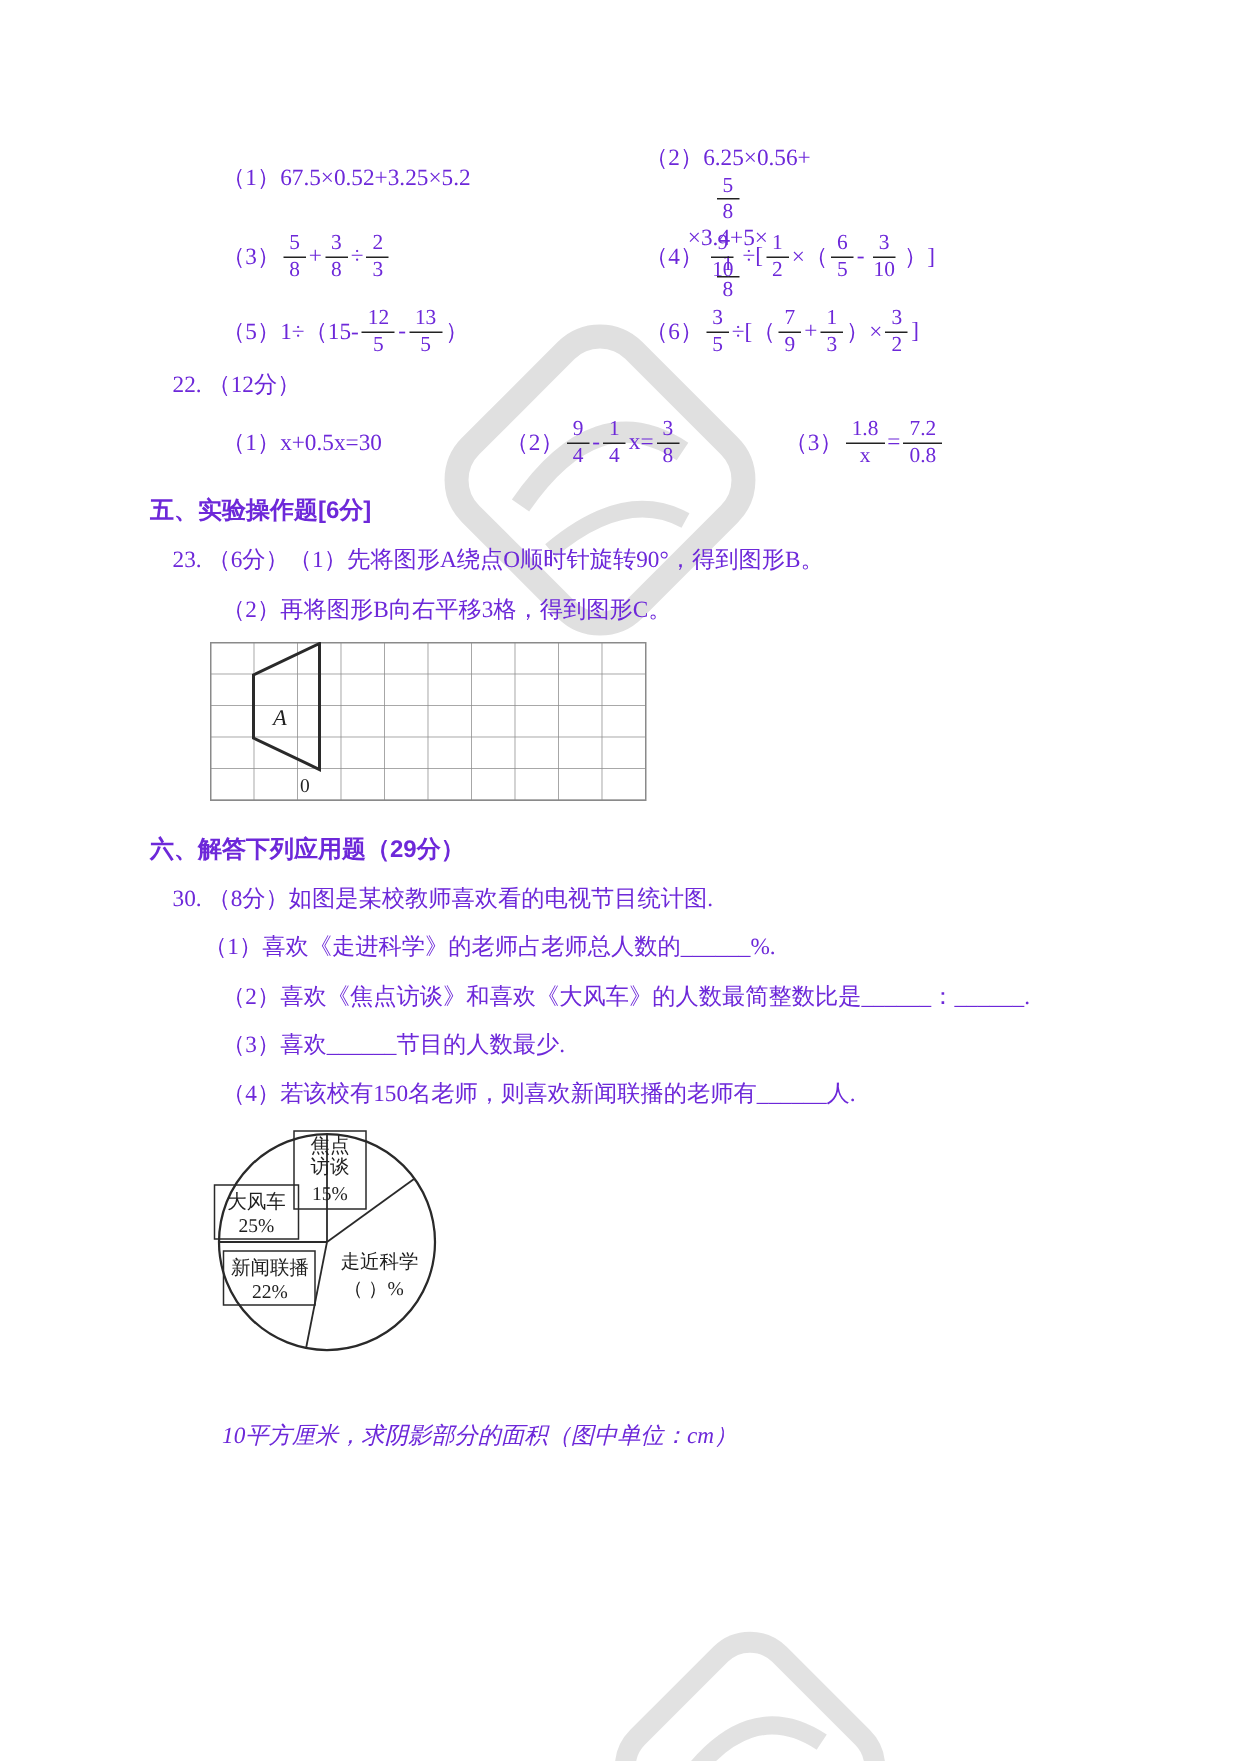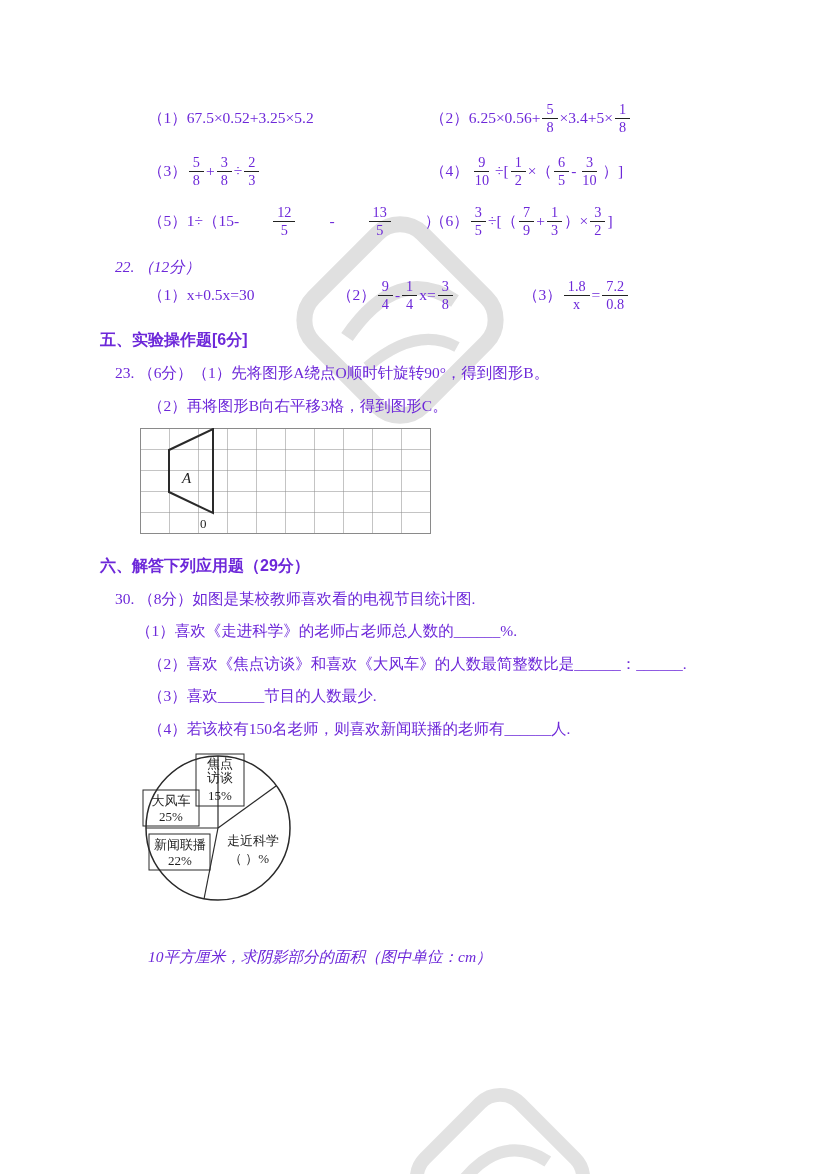--- a/index.html
+++ b/index.html
@@ -39,21 +39,21 @@
       <g transform="rotate(45 115 115)" fill="none" stroke="#d9d9d9">
         <rect x="38" y="38" width="154" height="154" rx="32" stroke-width="16"></rect>
       </g>
       <path d="M62 132 Q113 58 170 96" stroke="#d9d9d9" stroke-width="14" fill="none"></path>
     </svg>
   </div>
 
   <div class="abs expr" style="left:148px;top:95px;">
       <span>（1）67.5×0.52+3.25×5.2</span>
     </div>
-  <div class="abs expr" style="left:430px;top:95px;">
+  <div class="abs expr" style="left:430px;top:95px;flex-direction:column;">
       <span>（2）6.25×0.56+</span>
       <span class="frac"><span class="n">5</span><span class="d">8</span></span>
       <span>×3.4+5×</span>
       <span class="frac"><span class="n">1</span><span class="d">8</span></span>
     </div>
   <div class="abs expr" style="left:148px;top:148px;">
       <span>（3）</span>
       <span class="frac"><span class="n">5</span><span class="d">8</span></span>
       <span>+</span>
       <span class="frac"><span class="n">3</span><span class="d">8</span></span>
@@ -64,40 +64,40 @@
       <span>（4）</span>
       <span class="frac"><span class="n">9</span><span class="d">10</span></span>
       <span>÷[</span>
       <span class="frac"><span class="n">1</span><span class="d">2</span></span>
       <span>×（</span>
       <span class="frac"><span class="n">6</span><span class="d">5</span></span>
       <span>-</span>
       <span class="frac"><span class="n">3</span><span class="d">10</span></span>
       <span>）]</span>
     </div>
-  <div class="abs expr" style="left:148px;top:198px;gap:32px;">
+  <div class="abs expr" style="left:148px;top:198px;">
       <span>（5）1÷（15-</span>
       <span class="frac"><span class="n">12</span><span class="d">5</span></span>
       <span>-</span>
       <span class="frac"><span class="n">13</span><span class="d">5</span></span>
       <span>）</span>
     </div>
   <div class="abs expr" style="left:430px;top:198px;">
       <span>（6）</span>
       <span class="frac"><span class="n">3</span><span class="d">5</span></span>
       <span>÷[（</span>
       <span class="frac"><span class="n">7</span><span class="d">9</span></span>
       <span>+</span>
       <span class="frac"><span class="n">1</span><span class="d">3</span></span>
       <span>）×</span>
       <span class="frac"><span class="n">3</span><span class="d">2</span></span>
       <span>]</span>
     </div>
 
-  <div class="abs" style="left:115px;top:257px;font-style:italic;">22. （12分）</div>
+  <div class="abs" style="left:115px;top:246px;">22. （12分）</div>
   <div class="abs expr" style="left:148px;top:272px;">
       <span>（1）x+0.5x=30</span>
     </div>
   <div class="abs expr" style="left:337px;top:272px;">
       <span>（2）</span>
       <span class="frac"><span class="n">9</span><span class="d">4</span></span>
       <span>-</span>
       <span class="frac"><span class="n">1</span><span class="d">4</span></span>
       <span>x=</span>
       <span class="frac"><span class="n">3</span><span class="d">8</span></span>

